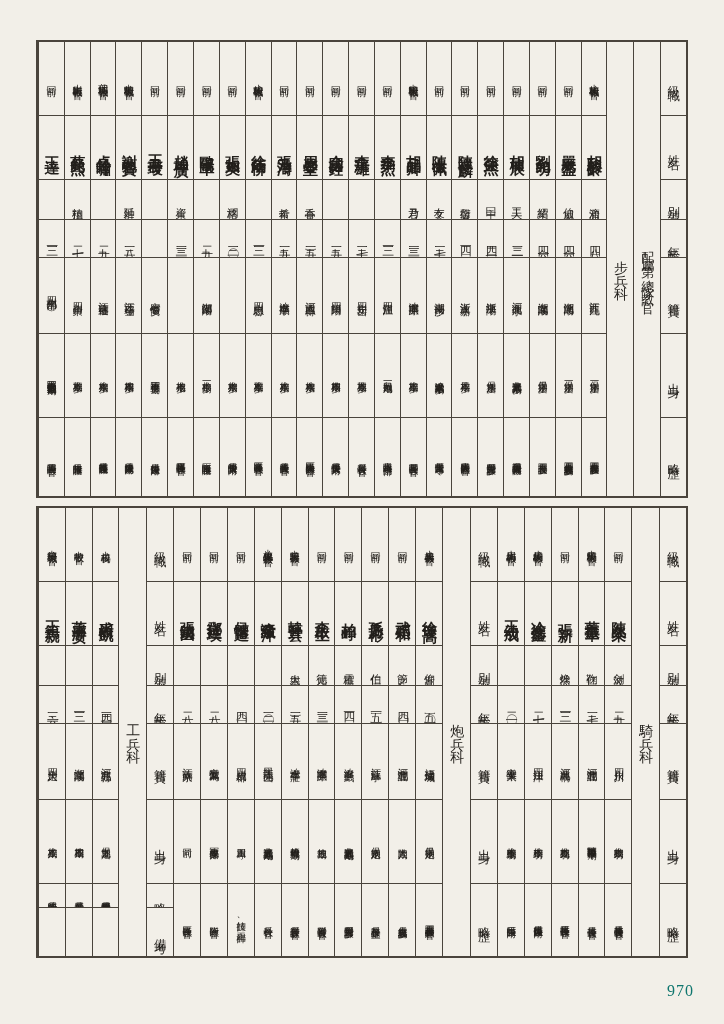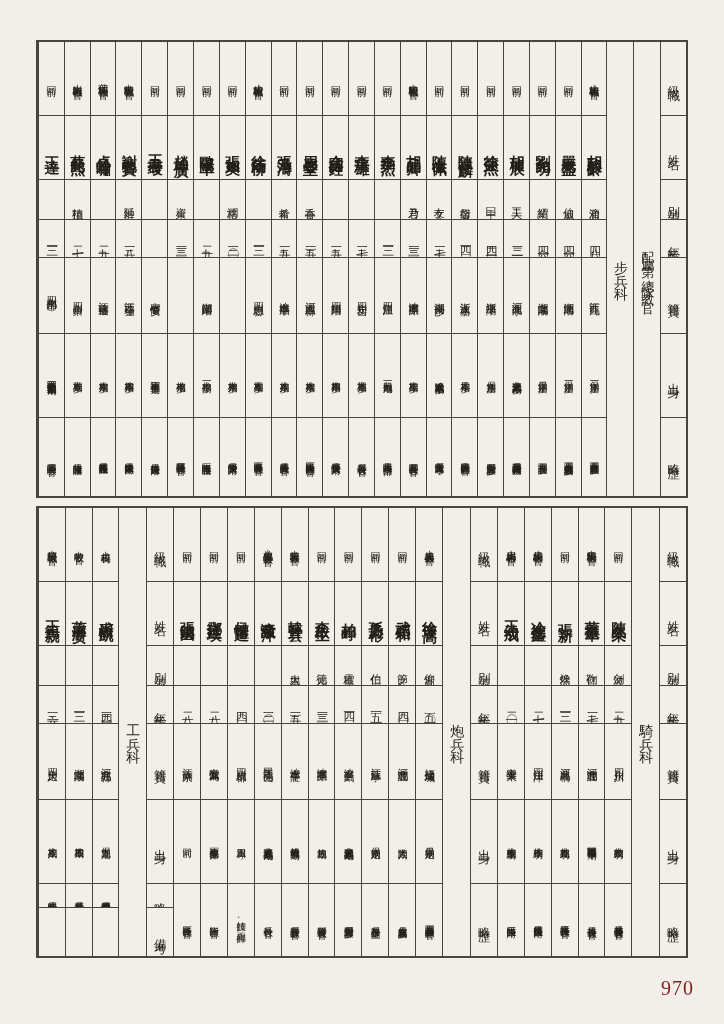--- a/index.html
+++ b/index.html
@@ -40,21 +40,21 @@
   .cell:last-child{border-bottom:none;}
   .header-col .cell{font-size:12.5px;letter-spacing:3px;font-weight:normal;}
   .title-col{
     flex:1 1 0;min-width:0;display:flex;align-items:center;justify-content:center;
     border-left:1px solid var(--line);
     writing-mode:vertical-rl;text-orientation:upright;box-sizing:border-box;
   }
   .title-col.assignment{font-size:13px;letter-spacing:7px;}
   .title-col.branch{font-size:14px;letter-spacing:13px;}
   .page-number{
-    position:absolute;right:30px;bottom:24px;font-size:20px;letter-spacing:1px;color:#7f1d1d;
+    position:absolute;right:30px;bottom:24px;font-size:16px;letter-spacing:1px;color:#0f766e;
   }
 </style>
 </head>
 <body>
 
 <div class="page">
   <div class="rtable" id="top-table">
       <div class="col header-col">
         <div class="cell rank">
           <span>級職</span>

